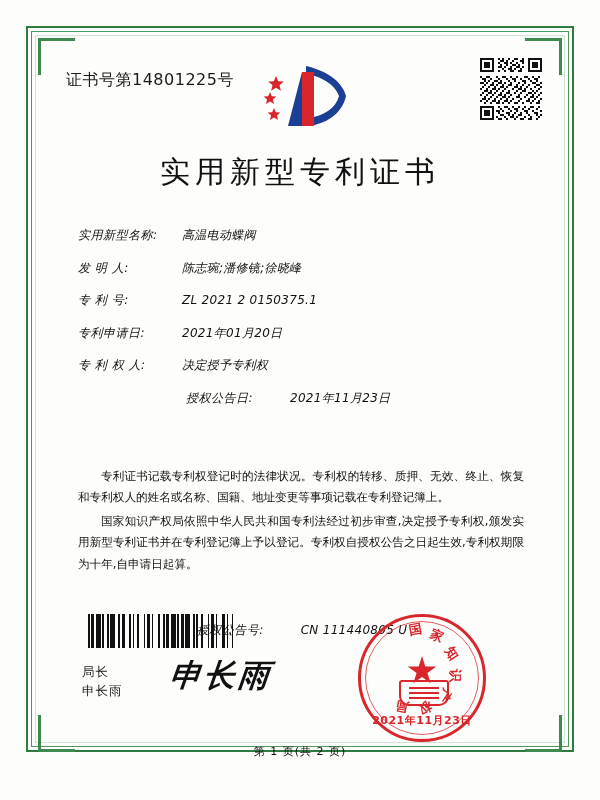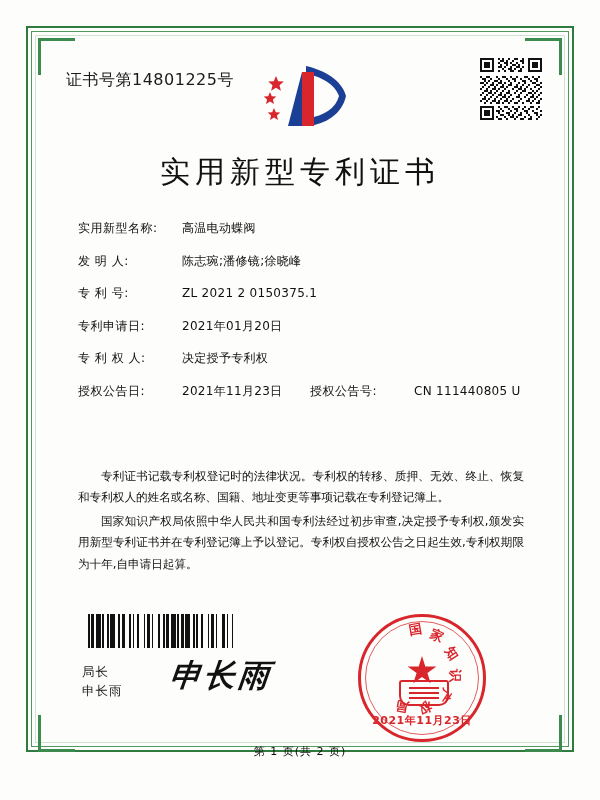--- a/index.html
+++ b/index.html
@@ -103,22 +103,23 @@
     font-size: 30px;
     font-weight: normal;
     letter-spacing: 5px;
     color: #111;
   }
 
   
   .fields {
     position: absolute;
     left: 78px;
-    top: 220px;
+    top: 227px;
     width: 448px;
+    font-style: italic;
   }
   .field-row {
     display: flex;
     align-items: baseline;
     margin-bottom: 15.5px;
     font-size: 12px;
   }
   .field-label {
     width: 104px;
     flex: 0 0 104px;
@@ -129,20 +130,21 @@
     flex: 1;
     color: #111;
     letter-spacing: 0.3px;
   }
 
   .two-col {
     display: flex;
     align-items: center;
     margin-bottom: 15.5px;
     font-size: 12px;
+    flex-direction: column;
   }
   .two-col .col {
     display: flex;
     align-items: baseline;
   }
   .two-col .col.left { width: 232px; flex: 0 0 232px; }
 
   
   .paras {
     position: absolute;

